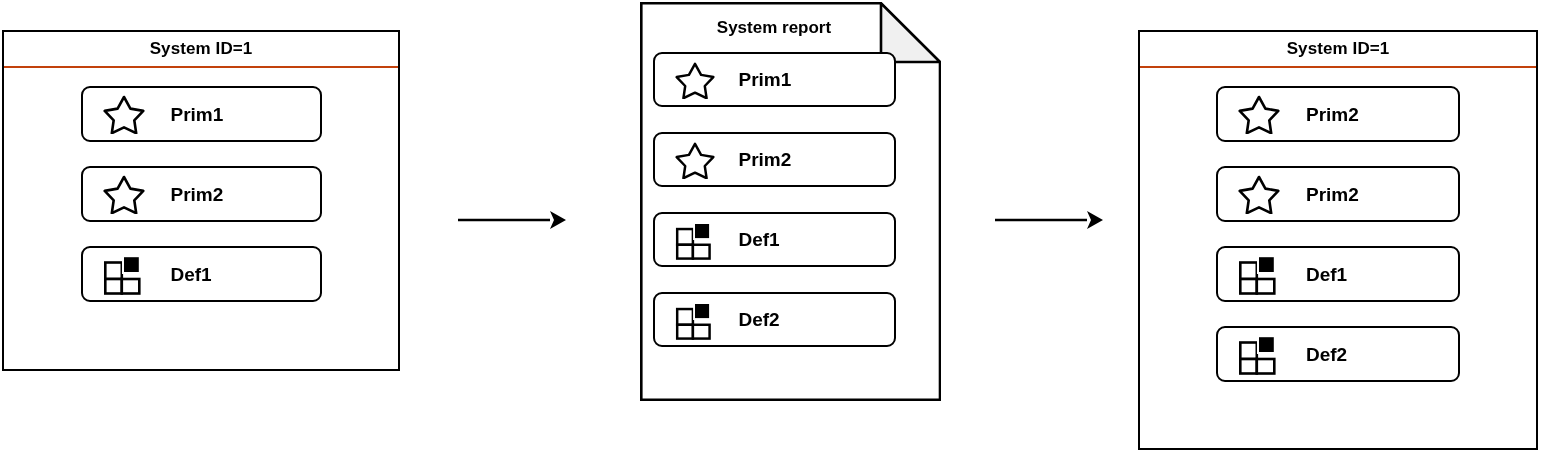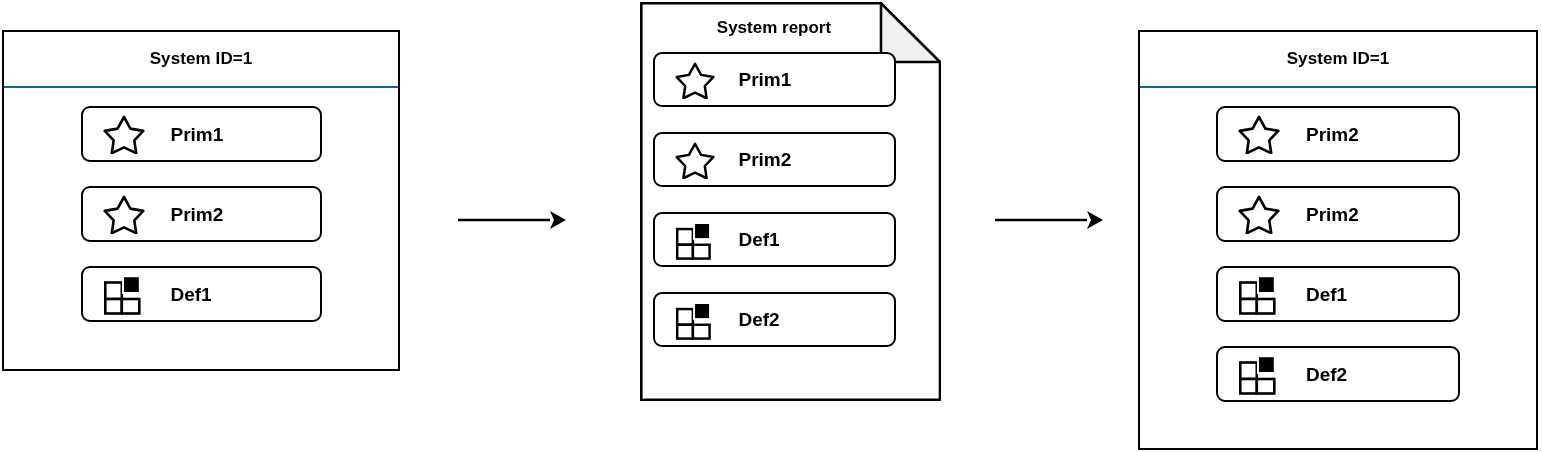--- a/index.html
+++ b/index.html
@@ -25,22 +25,22 @@
 
   
   .panel {
     position: absolute;
     box-sizing: border-box;
     border: 2px solid #000000;
     background: #ffffff;
   }
   .panel-header {
     box-sizing: border-box;
-    height: 56px;
-    border-bottom: 2px solid #0369a1;
+    height: 36px;
+    border-bottom: 2px solid #c2410c;
     display: flex;
     align-items: center;
     justify-content: center;
     font-size: 17px;
     font-weight: bold;
     letter-spacing: 0.1px;
   }
   .panel-body {
     box-sizing: border-box;
     display: flex;

